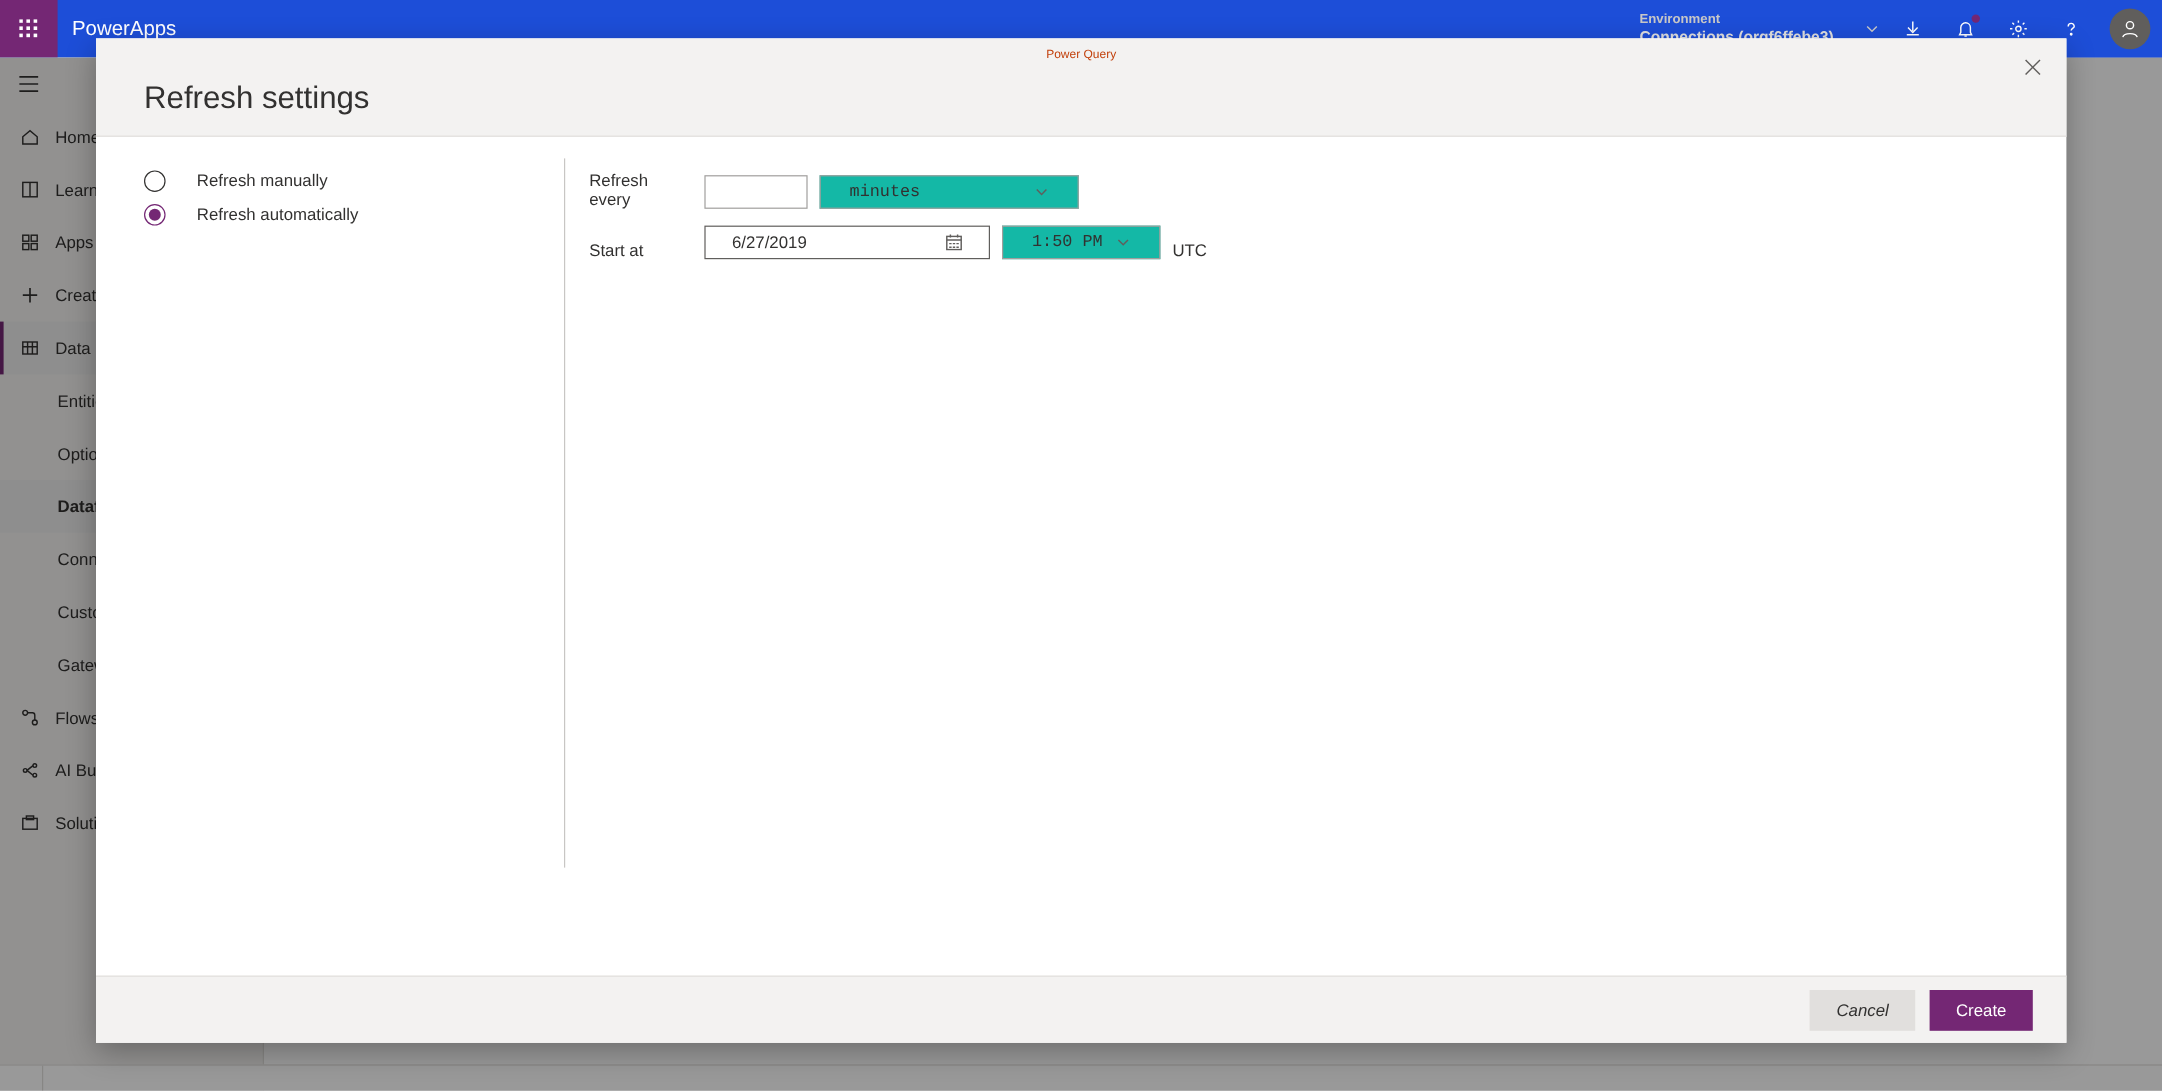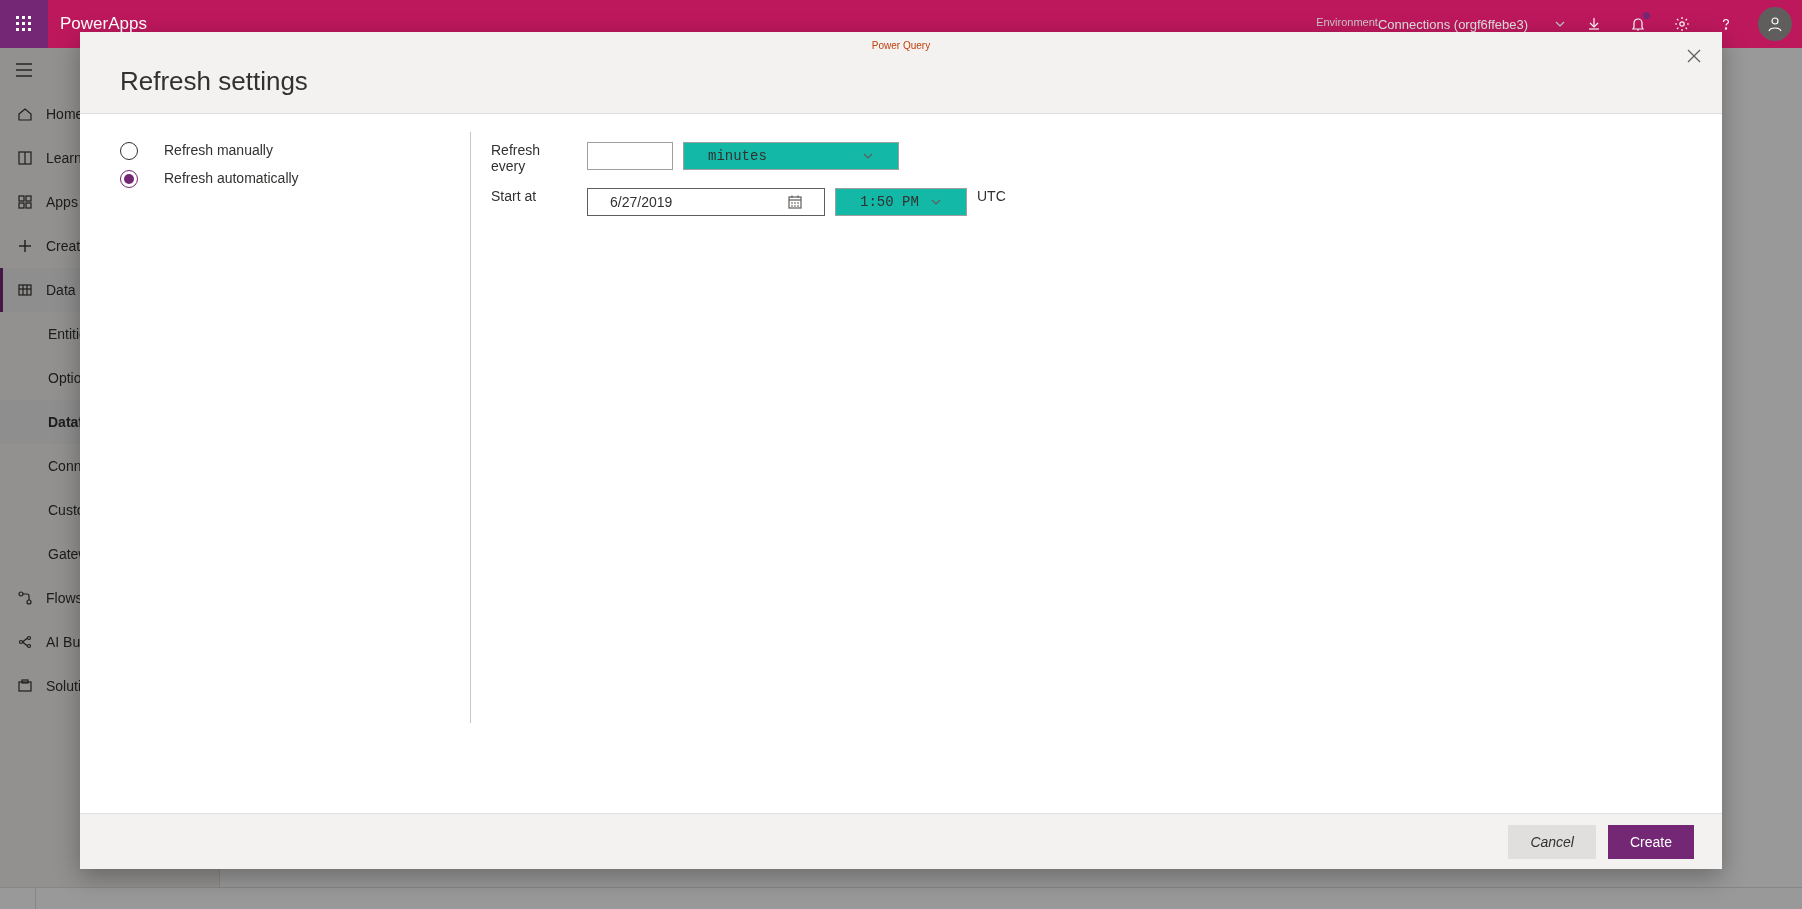--- a/index.html
+++ b/index.html
@@ -8,46 +8,47 @@
     font-family: "Segoe UI", -apple-system, BlinkMacSystemFont, sans-serif;
     font-size: 14px;
     color: #323130;
     background: #ffffff;
     overflow: hidden;
   }
 
   
   .topbar {
     height: 48px;
-    background: #be185d;
+    background: #1d4ed8;
     display: flex;
     align-items: center;
     color: #ffffff;
     justify-content: center;
   }
   .waffle {
     width: 48px; height: 48px;
     background: #742774;
     display: flex; align-items: center; justify-content: center;
     cursor: pointer;
   }
   .brand {
     font-size: 17px;
     font-weight: 400;
     margin-left: 12px;
     color: #ffffff;
   }
   .topbar-spacer { flex: 1; }
   .env-box {
-    display: flex; 
+    display: flex; flex-direction: column;
     justify-content: center;
     padding: 0 14px;
     height: 100%;
     color: #c8c8c8;
     font-size: 11px;
+    font-weight: bold;
   }
   .env-name { color: #e0e0e0; font-size: 13px; margin-top:1px;}
   .env-wrap { display:flex; align-items:center; position:relative; padding-right:30px;}
   .env-chev { position:absolute; right:6px; top:50%; transform:translateY(-50%); color:#c8c8c8; }
   .top-icon {
     width: 44px; height: 48px;
     display: flex; align-items: center; justify-content: center;
     color: #ffffff; cursor: pointer; position:relative;
   }
   .avatar-circle {
@@ -132,21 +133,21 @@
     display:flex; align-items:flex-start; gap:26px;
     margin-bottom: 10px; cursor:pointer;
   }
   .radio-outer {
     width:18px; height:18px; border:1px solid #323130; border-radius:50%;
     display:flex; align-items:center; justify-content:center;
   }
   .radio-row.selected .radio-outer { border-color:#742774; border-width:1px;}
   .radio-inner { width:10px; height:10px; border-radius:50%; background:#742774; }
 
-  .form-row { display:flex; align-items:flex-start; gap:10px; margin-bottom:14px; font-size:14px; color:#323130;}
+  .form-row { display:flex; align-items:flex-end; gap:10px; margin-bottom:14px; font-size:14px; color:#323130;}
   .form-label { width:86px; }
   .txt-input {
     border:1px solid #a19f9d; height:28px; padding:0 8px; font-size:14px;
     background:#fff;
   }
   .select-box {
     border:1px solid #a19f9d; height:28px;
     display:flex; align-items:center; justify-content:space-between;
     padding:0 24px; background:#14b8a6; cursor:pointer; font-size:14px;font-family:Liberation Mono, monospace;
   }

